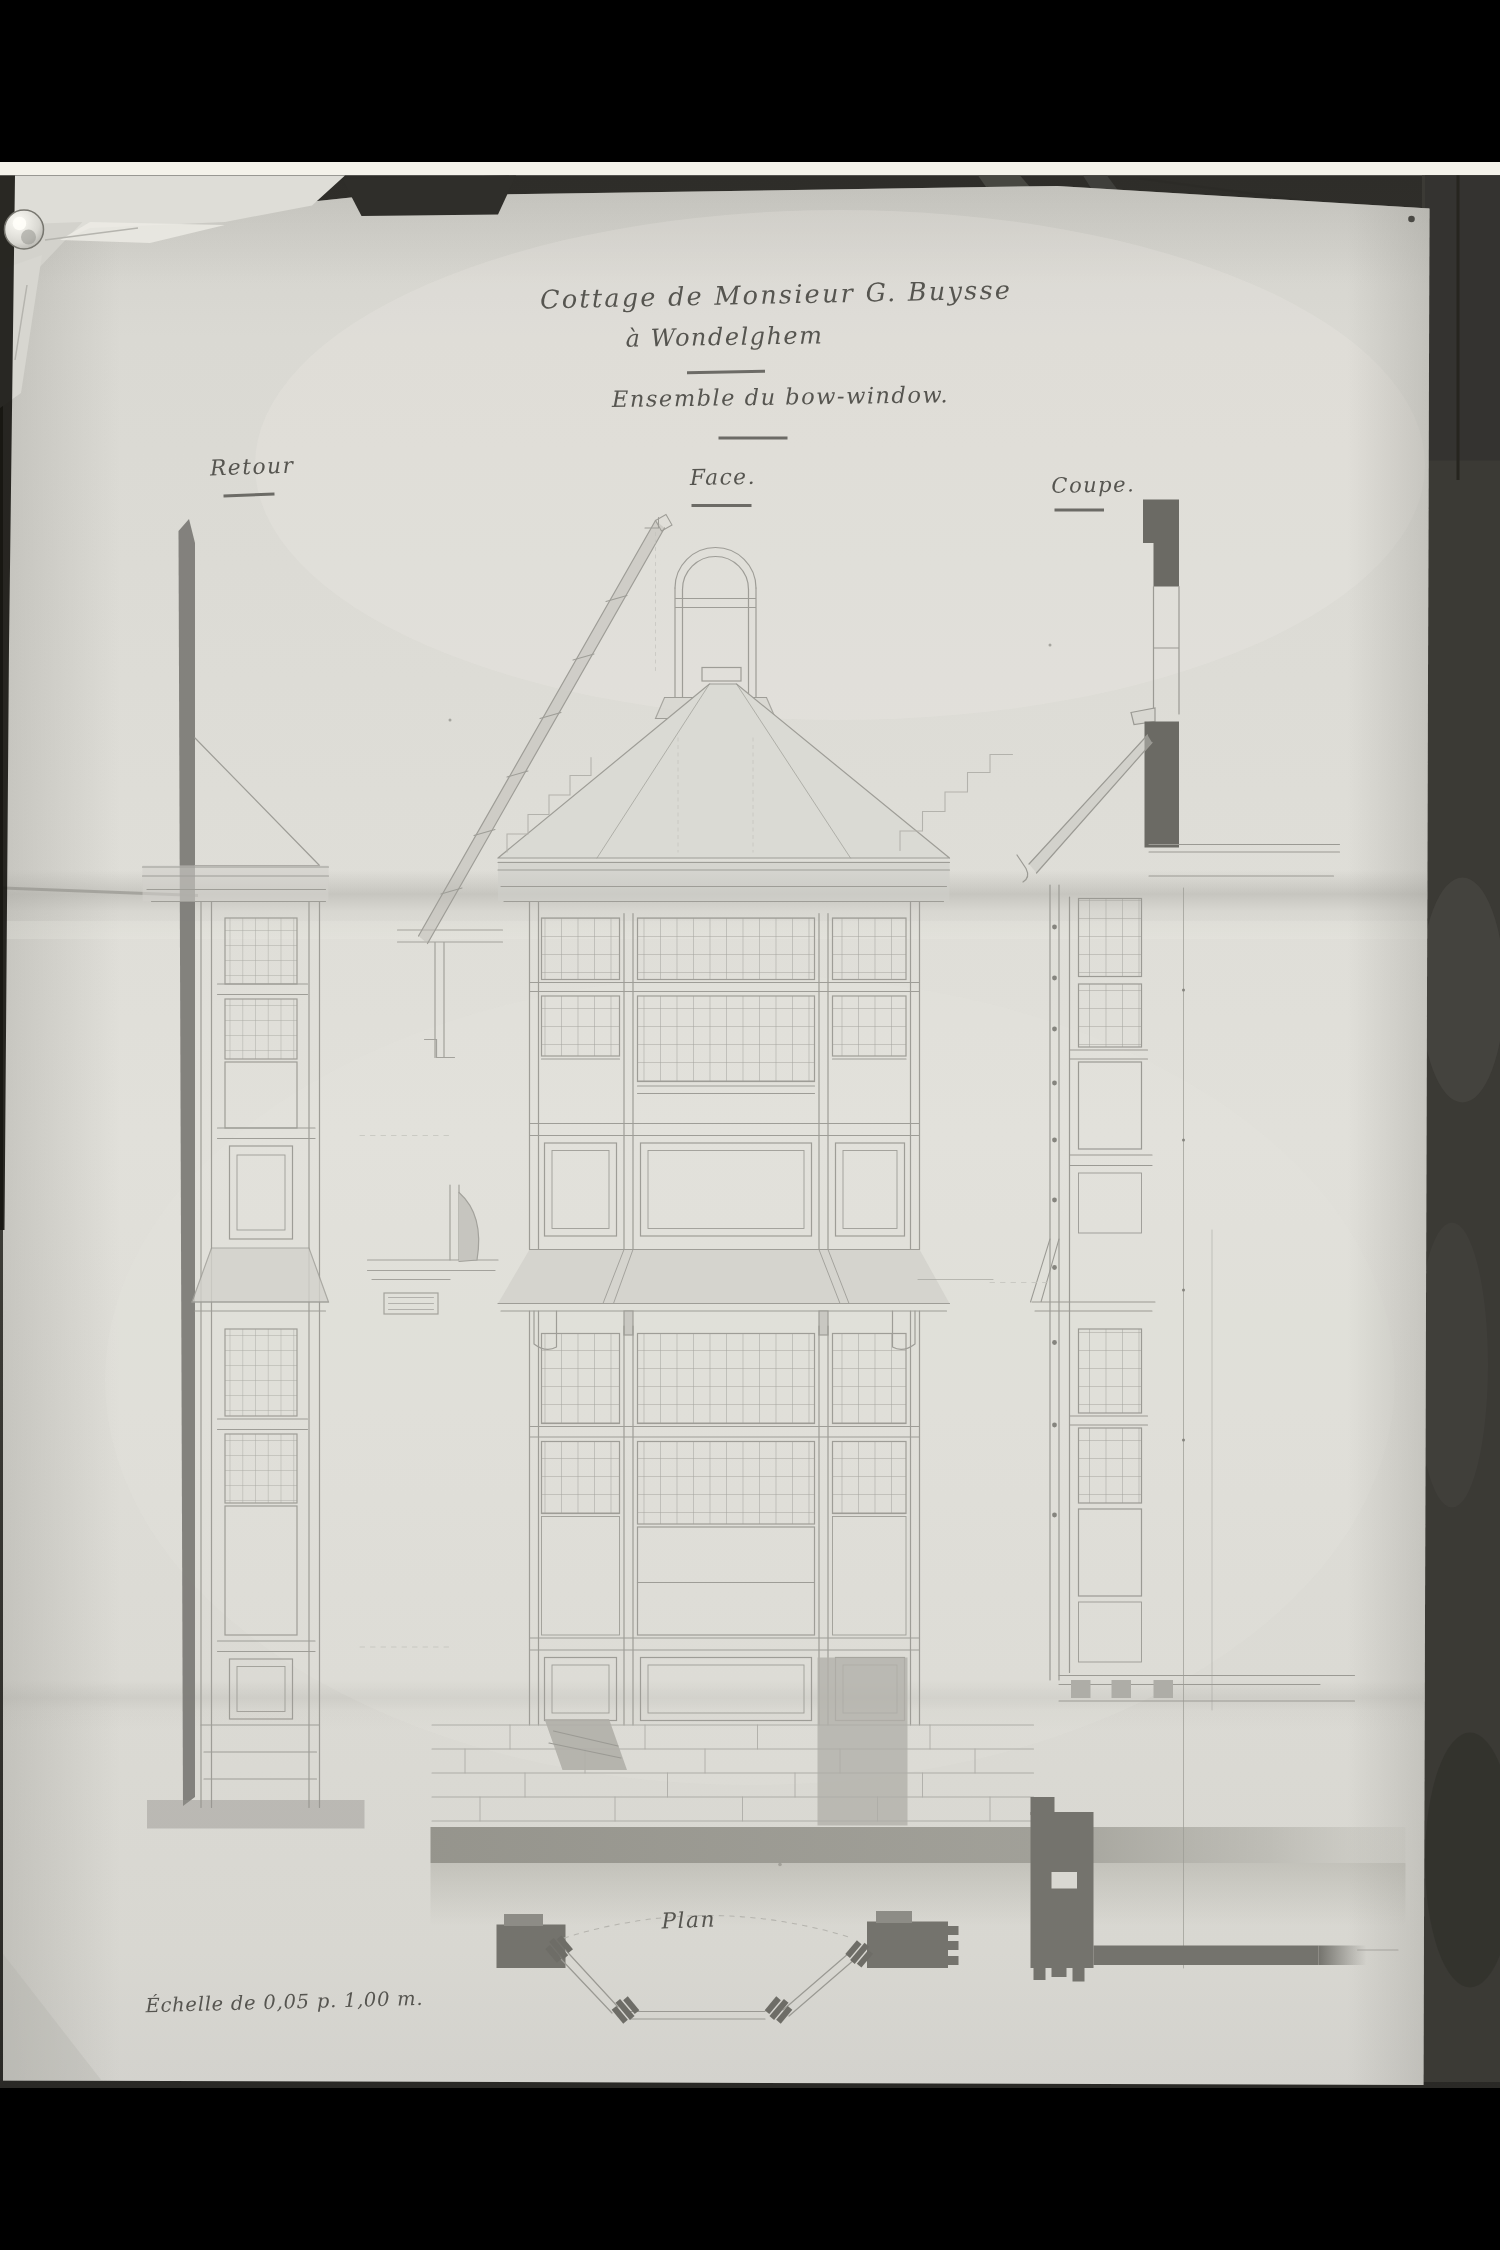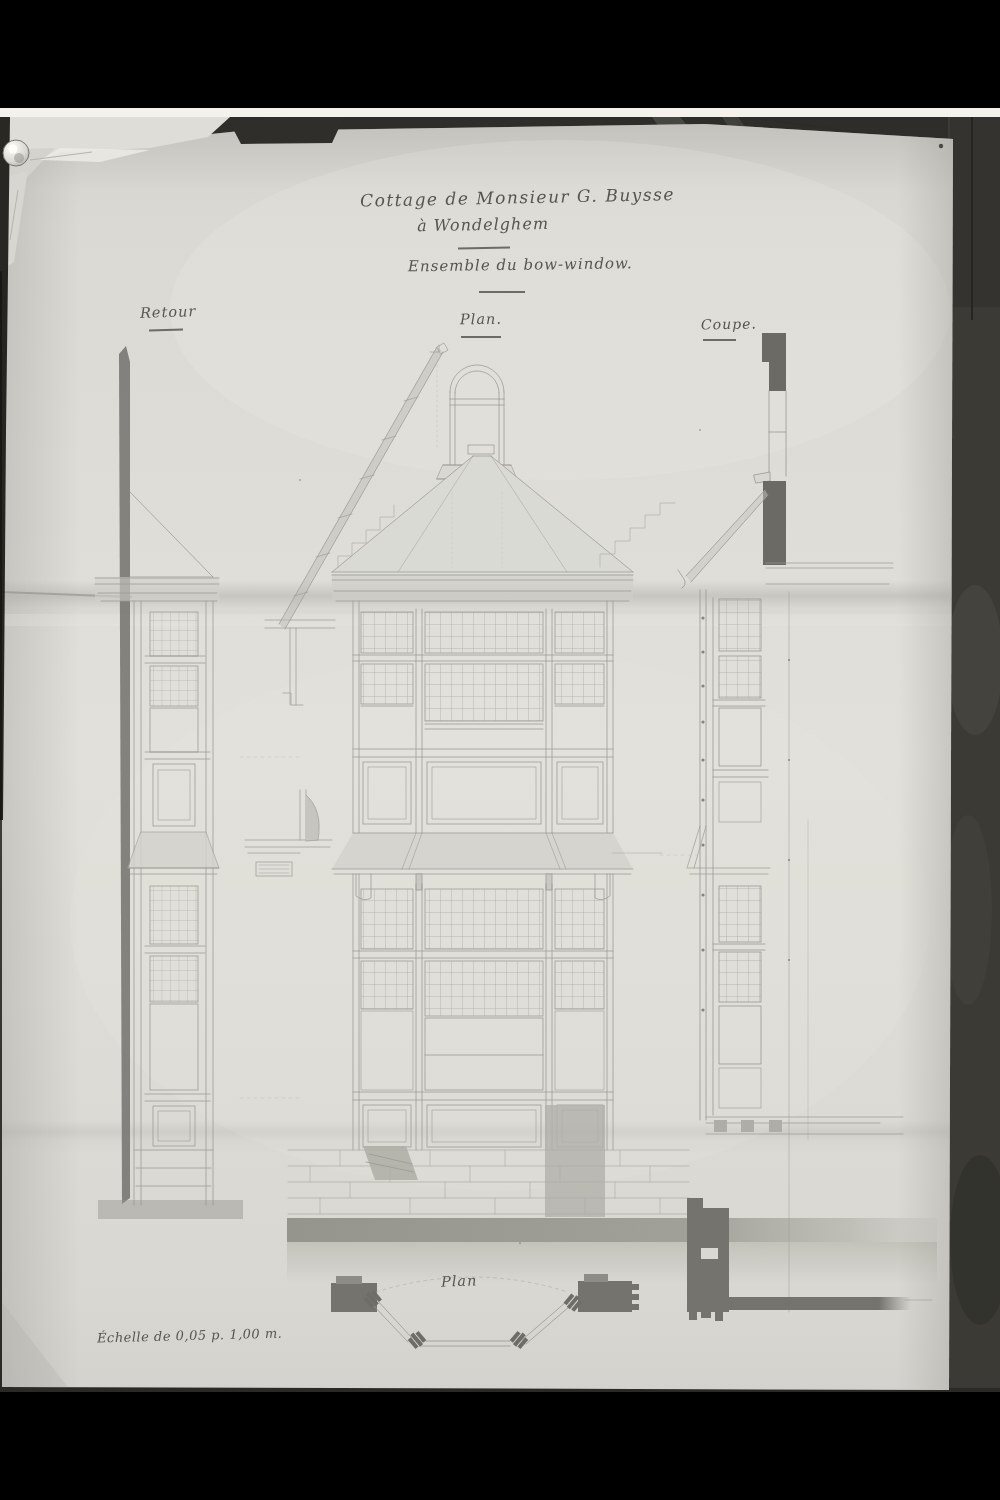--- a/index.html
+++ b/index.html
@@ -348,21 +348,21 @@
 </svg>
 
 <div class="txt t-title1">Cottage de Monsieur G. Buysse</div>
 <div class="txt t-title2">à Wondelghem</div>
 <div class="ul u-title"></div>
 <div class="txt t-sub">Ensemble du bow-window.</div>
 <div class="ul u-sub"></div>
 
 <div class="txt t-retour">Retour</div>
 <div class="ul u-retour"></div>
-<div class="txt t-face">Plan.</div>
+<div class="txt t-face">Face.</div>
 <div class="ul u-face"></div>
 <div class="txt t-coupe">Coupe.</div>
 <div class="ul u-coupe"></div>
 <div class="txt t-plan">Plan</div>
 
 <div class="txt t-scale">Échelle de 0,05 p. 1,00 m.</div>
 
 </div>
 
 </body></html>

